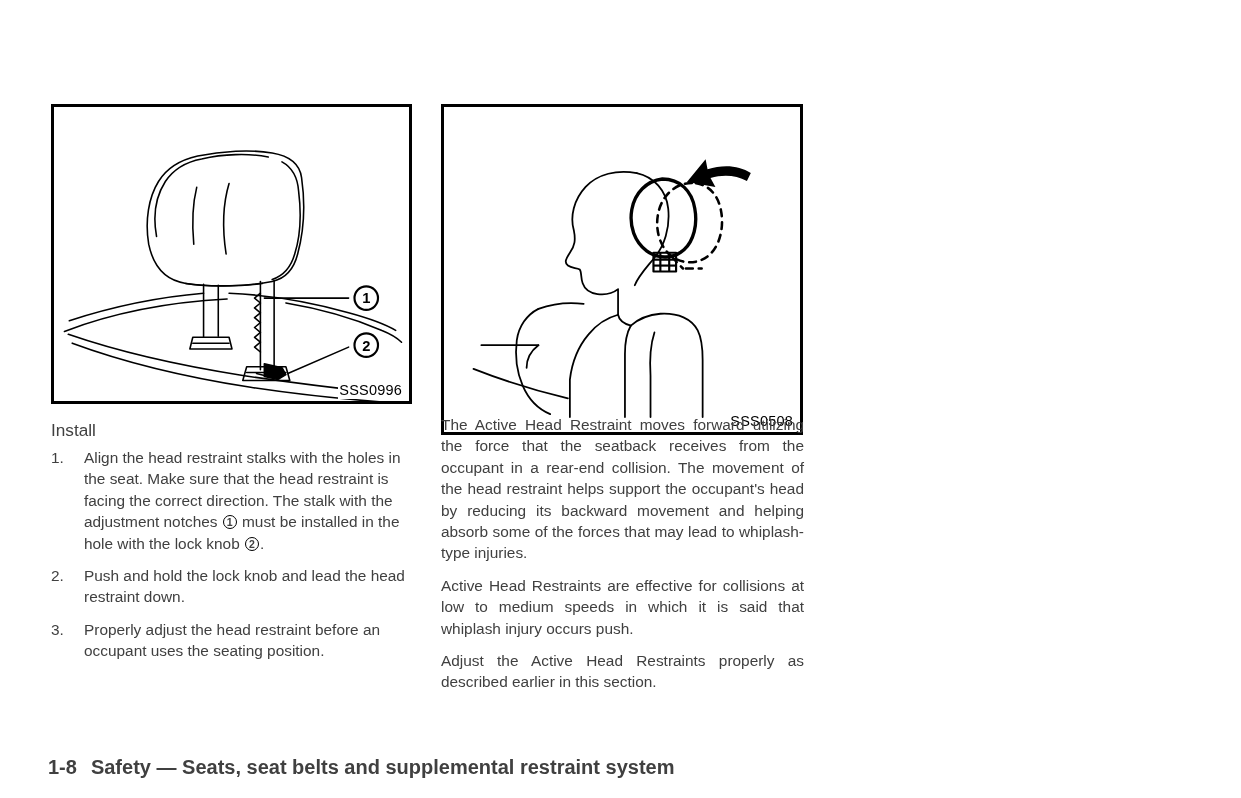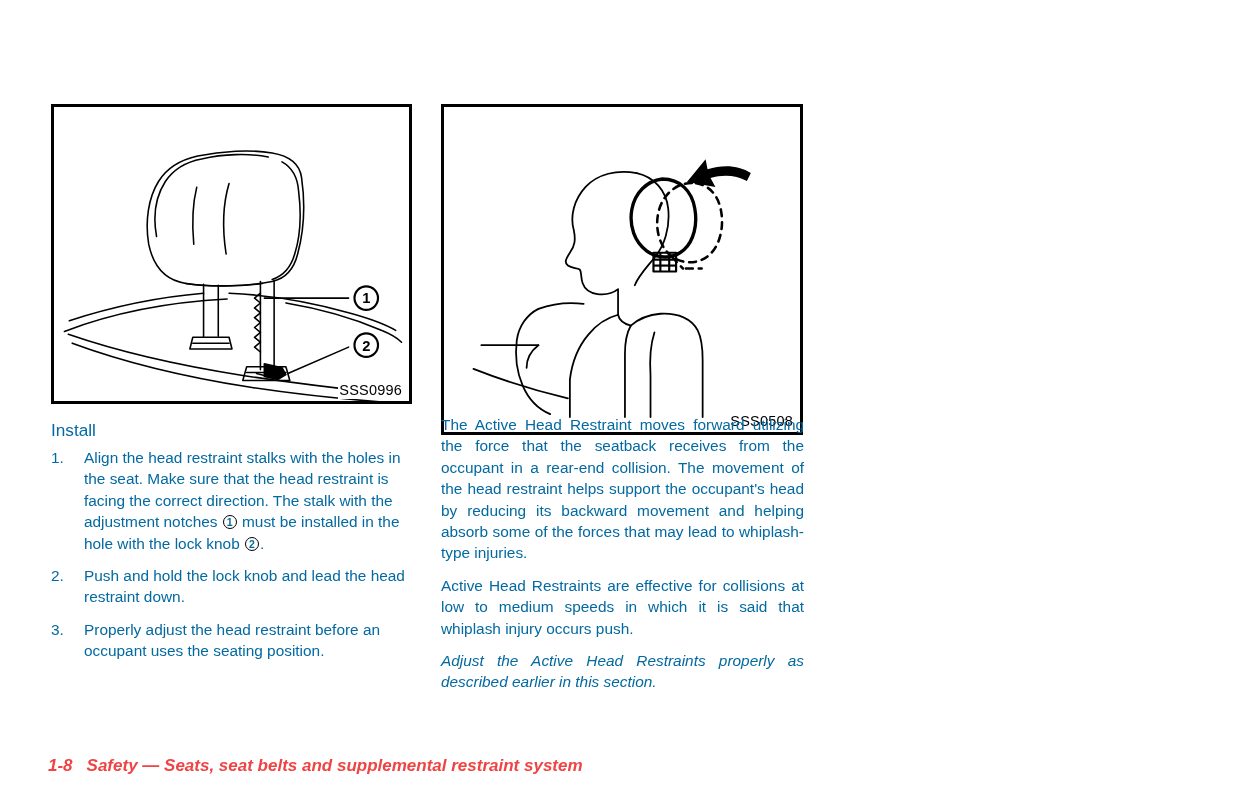--- a/index.html
+++ b/index.html
@@ -56,21 +56,21 @@
     padding: 0 1px;
     line-height: 1.1;
   }
 
   
   .col {
     position: absolute;
     font-family: "Liberation Sans", sans-serif;
     font-size: 15.4px;
     line-height: 21.4px;
-    color: #0369a1;
+    color: #404040;
   }
   #col-left  { left: 51px;  top: 418px; width: 362px; }
   #col-right { left: 441px; top: 414px; width: 363px; }
 
   .heading {
     font-size: 17.2px;
     line-height: 24px;
     margin: 0 0 5px 0;
     font-weight: normal;
   }
@@ -94,21 +94,21 @@
     width: 26px;
     text-align: left;
   }
   .just { text-align: justify; }
 
   
   .para {
     margin: 0 0 11px 0;
     text-align: justify;
   }
-  .para:last-child { margin-bottom: 0; font-style: italic; }
+  .para:last-child { margin-bottom: 0; }
 
   
   .circnum {
     display: inline-block;
     width: 14px;
     height: 14px;
     line-height: 12px;
     border: 1.3px solid #000;
     border-radius: 50%;
     text-align: center;
@@ -118,25 +118,24 @@
     margin: 0 1px;
     font-family: "Liberation Sans", sans-serif;
   }
 
   
   #footer {
     position: absolute;
     left: 48px;
     top: 756px;
     font-family: "Liberation Sans", sans-serif;
-    font-size: 17px;
+    font-size: 20px;
     font-weight: bold;
-    color: #ef4444;
+    color: #404040;
     white-space: nowrap;
-    font-style: italic;
   }
   #footer .pagenum { margin-right: 14px; letter-spacing: 0px; }
 </style>
 </head>
 <body>
 
 <div class="page">
 
   <div class="figure" id="figure-left">
     <svg class="fig-svg" viewBox="0 0 361 300" preserveAspectRatio="xMidYMid meet">

